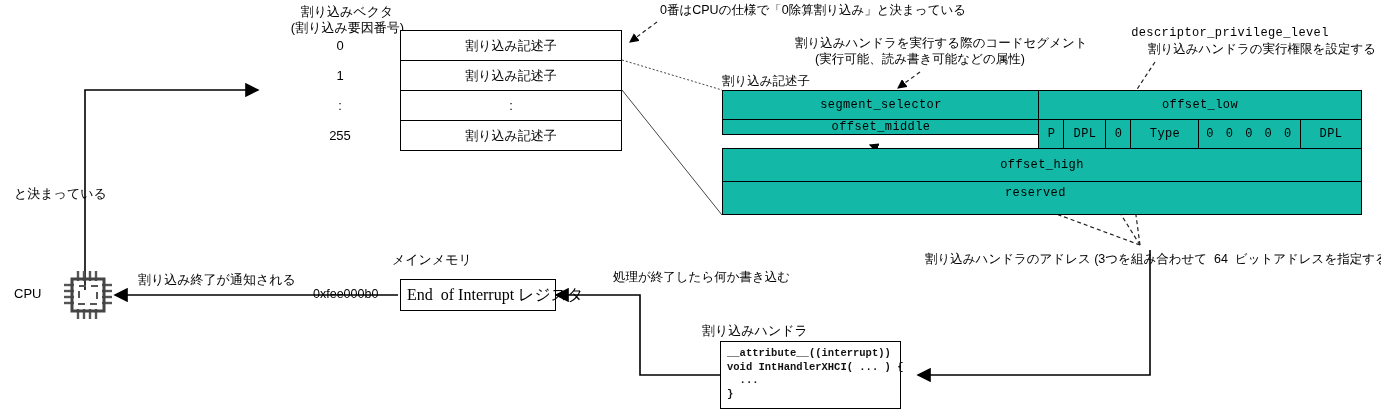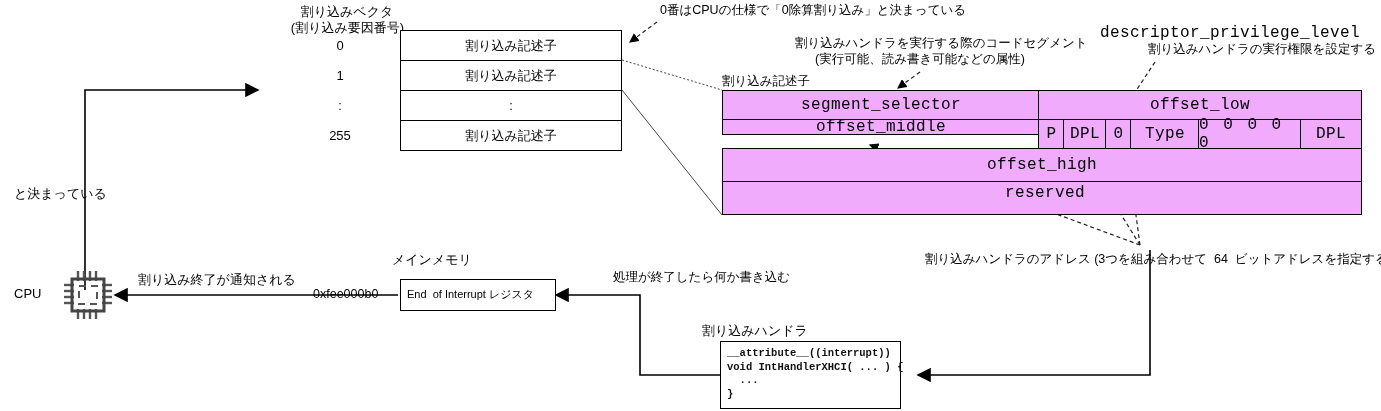--- a/index.html
+++ b/index.html
@@ -2,25 +2,25 @@
 <html><head>
 <meta charset="utf-8">
 <style>
   html,body{margin:0;padding:0;background:#ffffff;}
   body{width:1381px;height:411px;position:relative;overflow:hidden;
        font-family:"Liberation Sans","DejaVu Sans",sans-serif;color:#000;}
   #stage{position:absolute;left:0;top:0;width:1381px;height:411px;padding-left:44px;}
   svg#wires{position:absolute;left:0;top:0;width:1381px;height:411px;pointer-events:none;}
   .lbl{position:absolute;font-size:12.5px;line-height:15px;white-space:pre;color:#000;}
   .lbl.c{text-align:center;}
-  .mono{font-family:"Liberation Mono","DejaVu Sans Mono",monospace;font-size:16px;letter-spacing:.4px;}
+  .mono{font-family:"Liberation Mono","DejaVu Sans Mono",monospace;font-size:12px;letter-spacing:.4px;}
   .box{position:absolute;border:1.6px solid #000;box-sizing:border-box;background:#fff;}
   .idtcell{position:absolute;box-sizing:border-box;border:1.5px solid #000;background:#fff;
            display:flex;align-items:center;justify-content:center;font-size:13px;}
-  .dcell{position:absolute;box-sizing:border-box;border:1.5px solid #000;background:#f0abfc;
+  .dcell{position:absolute;box-sizing:border-box;border:1.5px solid #000;background:#14b8a6;
          display:flex;align-items:center;justify-content:center;}
   .codebox{position:absolute;box-sizing:border-box;border:1.6px solid #000;background:#fff;
            padding:5px 6px;font-family:"Liberation Mono","DejaVu Sans Mono",monospace;
            font-size:10.5px;line-height:13.5px;white-space:pre;font-weight:bold;color:#111;}
   .cpu{position:absolute;}
 </style>
 </head>
 <body>
 
 <div id="stage">
@@ -171,21 +171,21 @@
       <rect x="19" y="21" width="18" height="18" fill="none" stroke="#555" stroke-width="2" stroke-dasharray="7,5"></rect>
     </svg>
   </div>
 
   <div class="lbl" style="left:14px;top:186px;font-size:13px;">と決まっている</div>
   <div class="lbl" style="left:138px;top:272px;font-size:13px;">割り込み終了が通知される</div>
 
   <div class="lbl" style="left:392px;top:252px;font-size:13px;">メインメモリ</div>
   <div class="lbl" style="left:313px;top:287px;font-size:12.5px;">0xfee000b0</div>
   <div class="box" style="left:400px;top:279px;width:156px;height:32px;">
-    <div class="lbl" style="left:6px;top:7px;font-size:11px;">End  of Interrupt レジスタ</div>
+    <div class="lbl" style="left:6px;top:7px;font-size:16px;font-family:Liberation Serif, serif;">End  of Interrupt レジスタ</div>
   </div>
   <div class="lbl" style="left:613px;top:270px;font-size:12.5px;">処理が終了したら何か書き込む</div>
 
   <div class="lbl" style="left:702px;top:323px;font-size:13px;">割り込みハンドラ</div>
   <div class="codebox" style="left:720px;top:341px;width:181px;height:68px;">__attribute__((interrupt))
 void IntHandlerXHCI( ... ) {
   ...
 }</div>
 
 </div>

